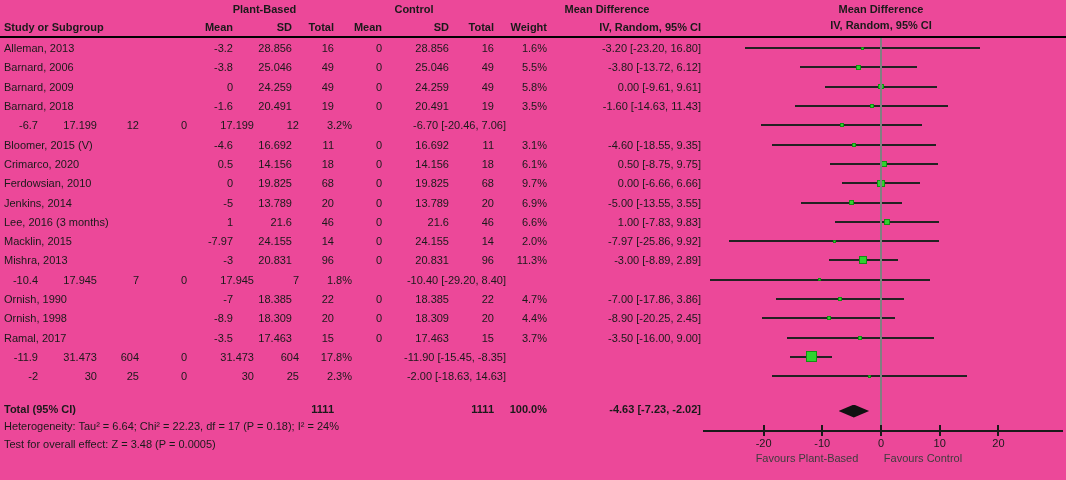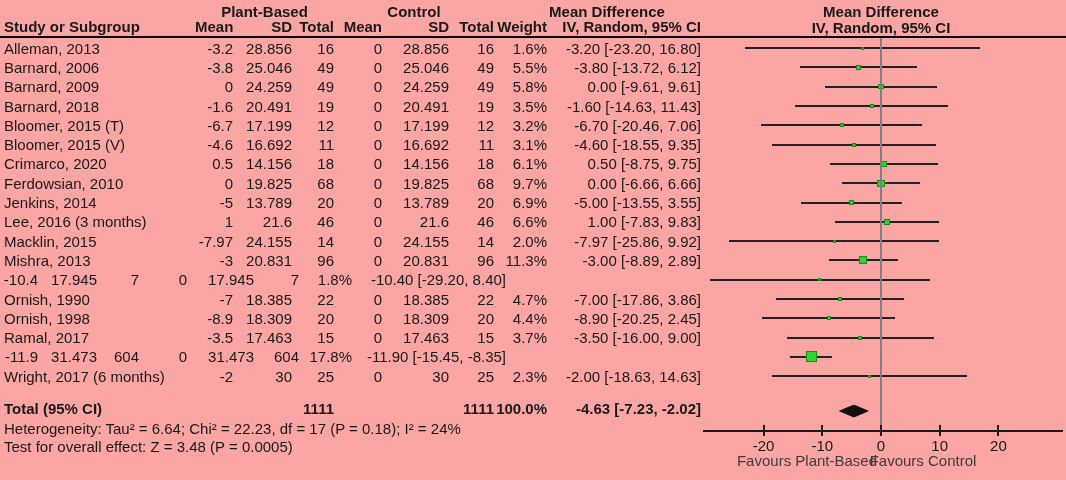--- a/index.html
+++ b/index.html
@@ -1,19 +1,19 @@
 <!DOCTYPE html>
 <html><head>
 <meta charset="utf-8">
 <style>
   html,body{margin:0;padding:0;background:#fff;}
   #app{
-    position:relative;width:1066px;height:480px;background:#fca5a5;
+    position:relative;width:1066px;height:480px;background:#ec4899;
     font-family:"Liberation Sans","DejaVu Sans",sans-serif;
-    font-size:15px;color:#1a1a1a;overflow:hidden;
+    font-size:11px;color:#1a1a1a;overflow:hidden;
   }
   .abs{position:absolute;}
   
   .row{position:relative;display:flex;height:19.3px;align-items:center;width:956px;}
   .cell{display:block;white-space:nowrap;overflow:visible;}
   .c-study{width:191px;padding-left:4px;text-align:left;}
   .c-mean1{width:38px;text-align:right;}
   .c-sd1{width:59px;text-align:right;}
   .c-total1{width:42px;text-align:right;}
   .c-mean2{width:48px;text-align:right;}
@@ -127,21 +127,20 @@
     <span class="cell c-sd2">20.491</span>
     <span class="cell c-total2">19</span>
     <span class="cell c-weight">3.5%</span>
     <span class="cell c-ci">-1.60 [-14.63, 11.43]</span>
     <div class="rplot">
       <div class="ci-line" style="left: 92.1219px; width: 152.972px;"></div>
       <div class="marker" style="height: 3.95px; width: 3.95px; left: 166.633px; top: calc(50% - 1.975px); background: rgb(47, 211, 47); border-color: rgb(20, 144, 20);"></div>
     </div>
   </div>
       <div class="row">
-    <span class="cell c-study">Bloomer, 2015 (T)</span>
     <span class="cell c-mean1">-6.7</span>
     <span class="cell c-sd1">17.199</span>
     <span class="cell c-total1">12</span>
     <span class="cell c-mean2">0</span>
     <span class="cell c-sd2">17.199</span>
     <span class="cell c-total2">12</span>
     <span class="cell c-weight">3.2%</span>
     <span class="cell c-ci">-6.70 [-20.46, 7.06]</span>
     <div class="rplot">
       <div class="ci-line" style="left: 57.8998px; width: 161.542px;"></div>
@@ -320,21 +319,20 @@
     <span class="cell c-sd2">31.473</span>
     <span class="cell c-total2">604</span>
     <span class="cell c-weight">17.8%</span>
     <span class="cell c-ci">-11.90 [-15.45, -8.35]</span>
     <div class="rplot">
       <div class="ci-line" style="left: 87.3085px; width: 41.677px;"></div>
       <div class="marker" style="height: 11px; width: 11px; left: 102.647px; top: calc(50% - 5.5px); background: rgb(47, 211, 47); border-color: rgb(20, 144, 20);"></div>
     </div>
   </div>
       <div class="row">
-    <span class="cell c-study">Wright, 2017 (6 months)</span>
     <span class="cell c-mean1">-2</span>
     <span class="cell c-sd1">30</span>
     <span class="cell c-total1">25</span>
     <span class="cell c-mean2">0</span>
     <span class="cell c-sd2">30</span>
     <span class="cell c-total2">25</span>
     <span class="cell c-weight">2.3%</span>
     <span class="cell c-ci">-2.00 [-18.63, 14.63]</span>
     <div class="rplot">
       <div class="ci-line" style="left: 68.6419px; width: 195.236px;"></div>

